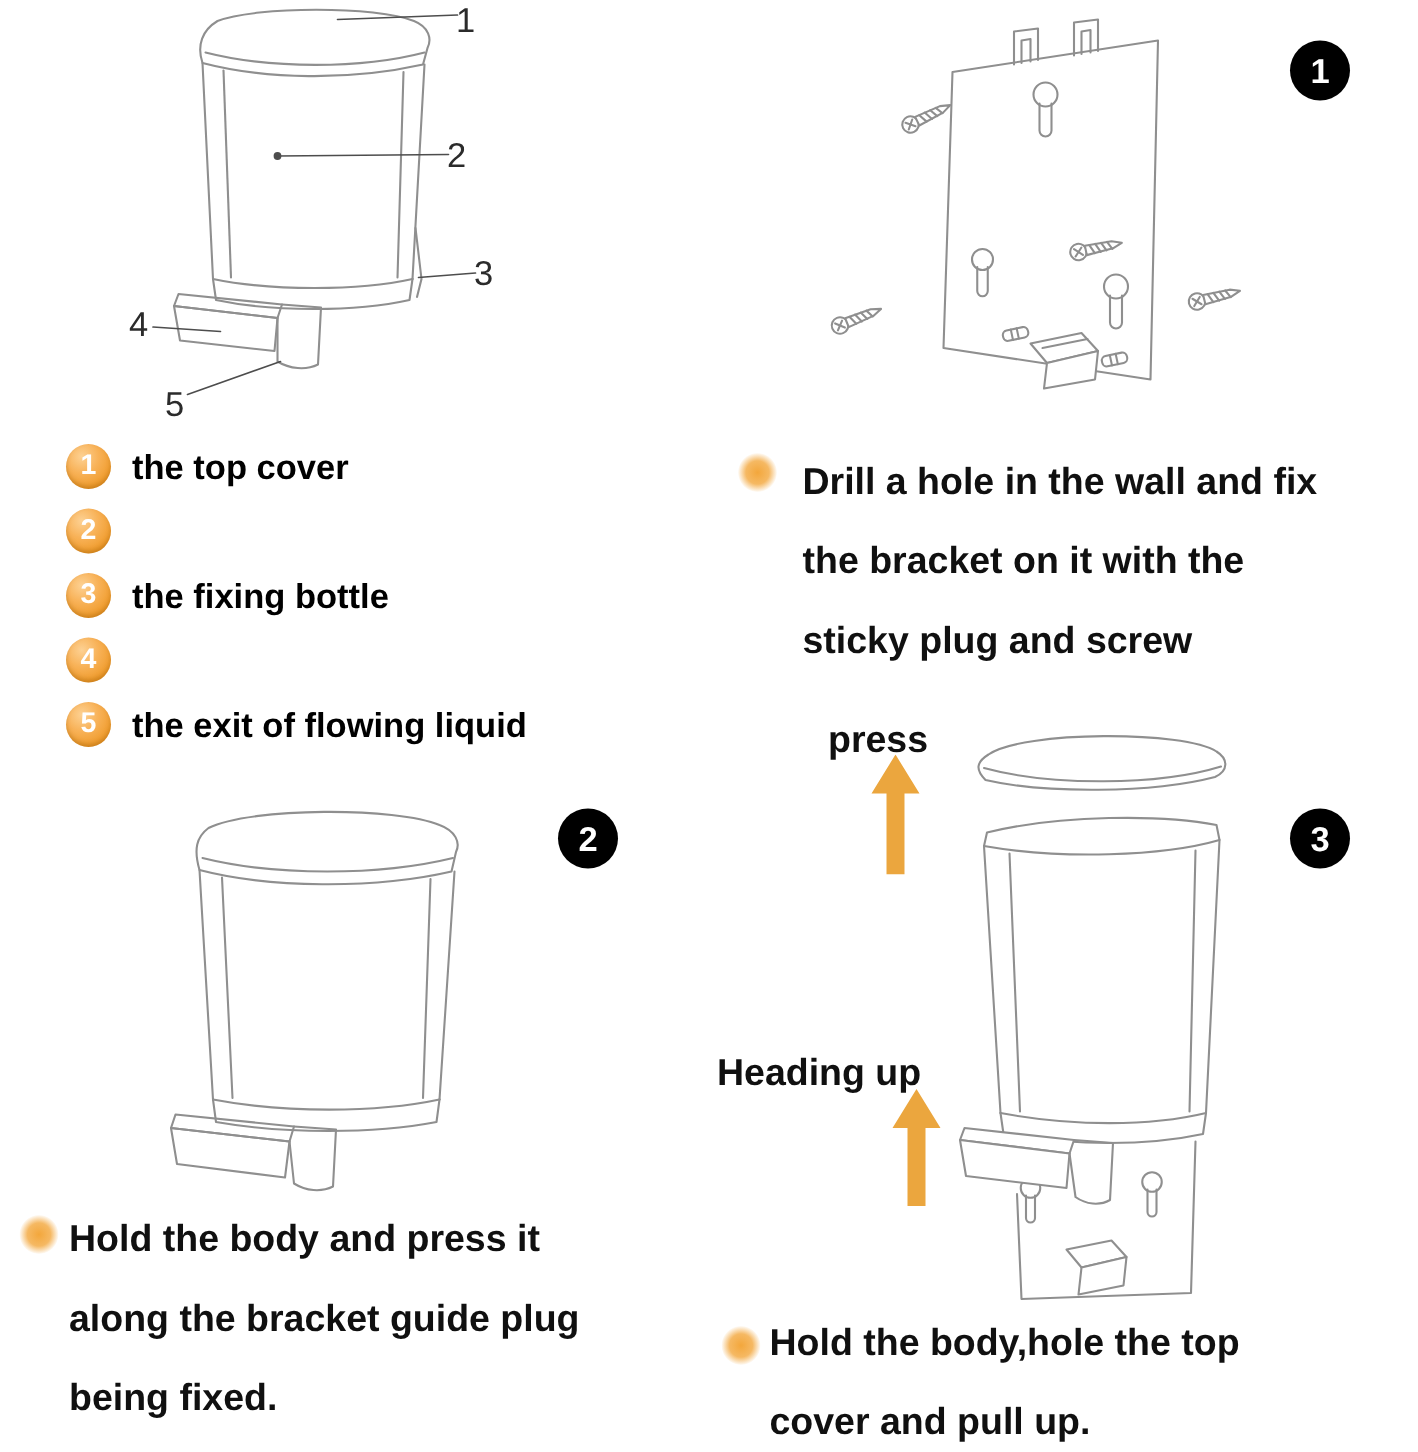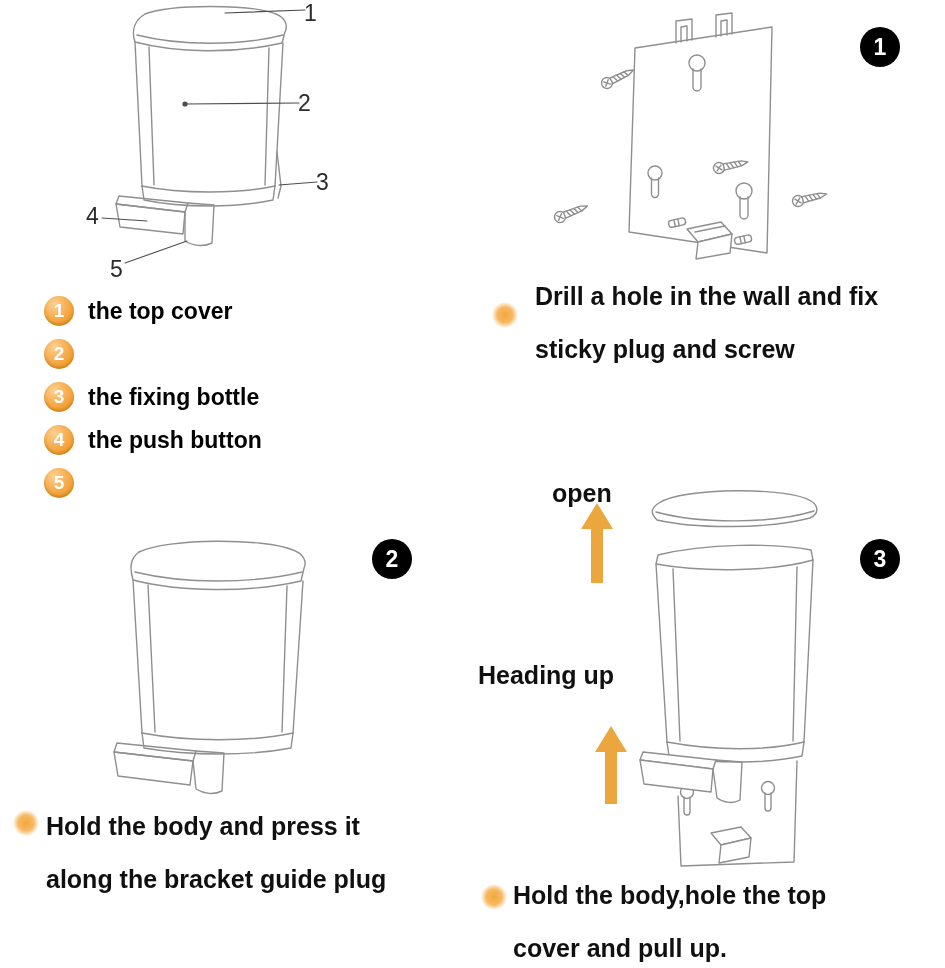--- a/index.html
+++ b/index.html
@@ -143,34 +143,35 @@
     </div>
     <div class="legend-row">
       <span class="ball">2</span>
     </div>
     <div class="legend-row">
       <span class="ball">3</span>
       <span class="legend-label">the fixing bottle</span>
     </div>
     <div class="legend-row">
       <span class="ball">4</span>
-      <span class="legend-label">the push button</span>
     </div>
     <div class="legend-row">
       <span class="ball">5</span>
+      <span class="legend-label">the exit of flowing liquid</span>
     </div>
   </div>
 
   <div class="soft-dot" style="left:492px;top:302px"></div>
-  <div class="step-text" style="left:535px;top:270px">
+  <div class="step-text" style="left:535px;top:295px">
     <div class="step-line">Drill a hole in the wall and fix</div>
+    <div class="step-line">the bracket on it with the</div>
     <div class="step-line">sticky plug and screw</div>
   </div>
 
-  <div class="anno" style="left:552px;top:479px">open</div>
+  <div class="anno" style="left:552px;top:479px">press</div>
   <svg class="arrow" style="left:580px;top:503px;width:34px;height:80px" viewBox="0 0 34 80">
     <polygon points="17,0 33,26 23,26 23,80 11,80 11,26 1,26" fill="#EBA63E"></polygon>
   </svg>
   <svg class="line-art" style="left:640px;top:478px;width:190px;height:55px" viewBox="0 0 190 55">
     <path d="M19 25 C42 9 150 9 171 23 C179 28 179 36 170 40 C128 51 56 51 17 42 C10 35 11 30 19 25 Z"></path>
     <path d="M16 34 C60 46 132 46 174 33"></path>
   </svg>
 
   <div class="badge" style="left:372px;top:539px">2</div>
   <svg class="line-art" style="left:103px;top:532px;width:230px;height:270px" viewBox="0 0 230 270">
@@ -221,29 +222,30 @@
     </g>
     <g>
       <path d="M16 219 L89 227 L86 236 L13 227 Z" fill="#ffffff"></path>
       <path d="M13 227 L86 236 L84 259 L17 251 Z" fill="#ffffff"></path>
     </g>
     <g>
       <path d="M89 227 L115 229 L113 267 C106 271 97 270 90 265 L86 236"></path>
     </g>
   </svg>
 
-  <div class="anno" style="left:478px;top:661px">Heading up</div>
+  <div class="anno" style="left:478px;top:701px">Heading up</div>
   <svg class="arrow" style="left:594px;top:726px;width:34px;height:78px" viewBox="0 0 34 78">
     <polygon points="17,0 33,26 23,26 23,78 11,78 11,26 1,26" fill="#EBA63E"></polygon>
   </svg>
 
   <div class="soft-dot" style="left:13px;top:810px"></div>
   <div class="step-text" style="left:46px;top:800px">
     <div class="step-line">Hold the body and press it</div>
     <div class="step-line">along the bracket guide plug</div>
+    <div class="step-line">being fixed.</div>
   </div>
 
   <div class="soft-dot" style="left:481px;top:884px"></div>
   <div class="step-text" style="left:513px;top:869px">
     <div class="step-line">Hold the body,hole the top</div>
     <div class="step-line">cover and pull up.</div>
   </div>
 
 </div>
 

